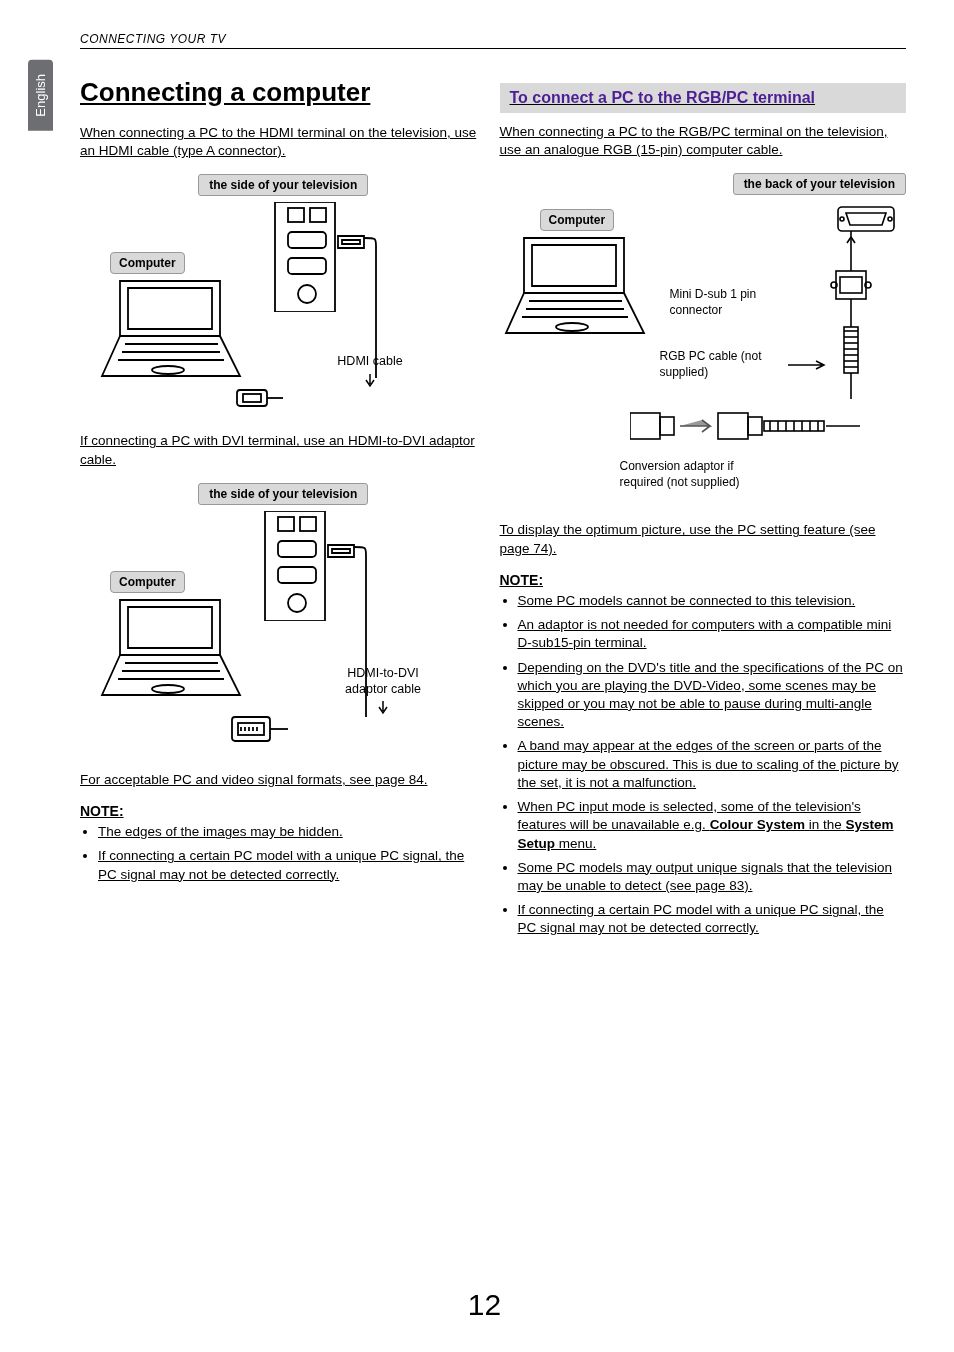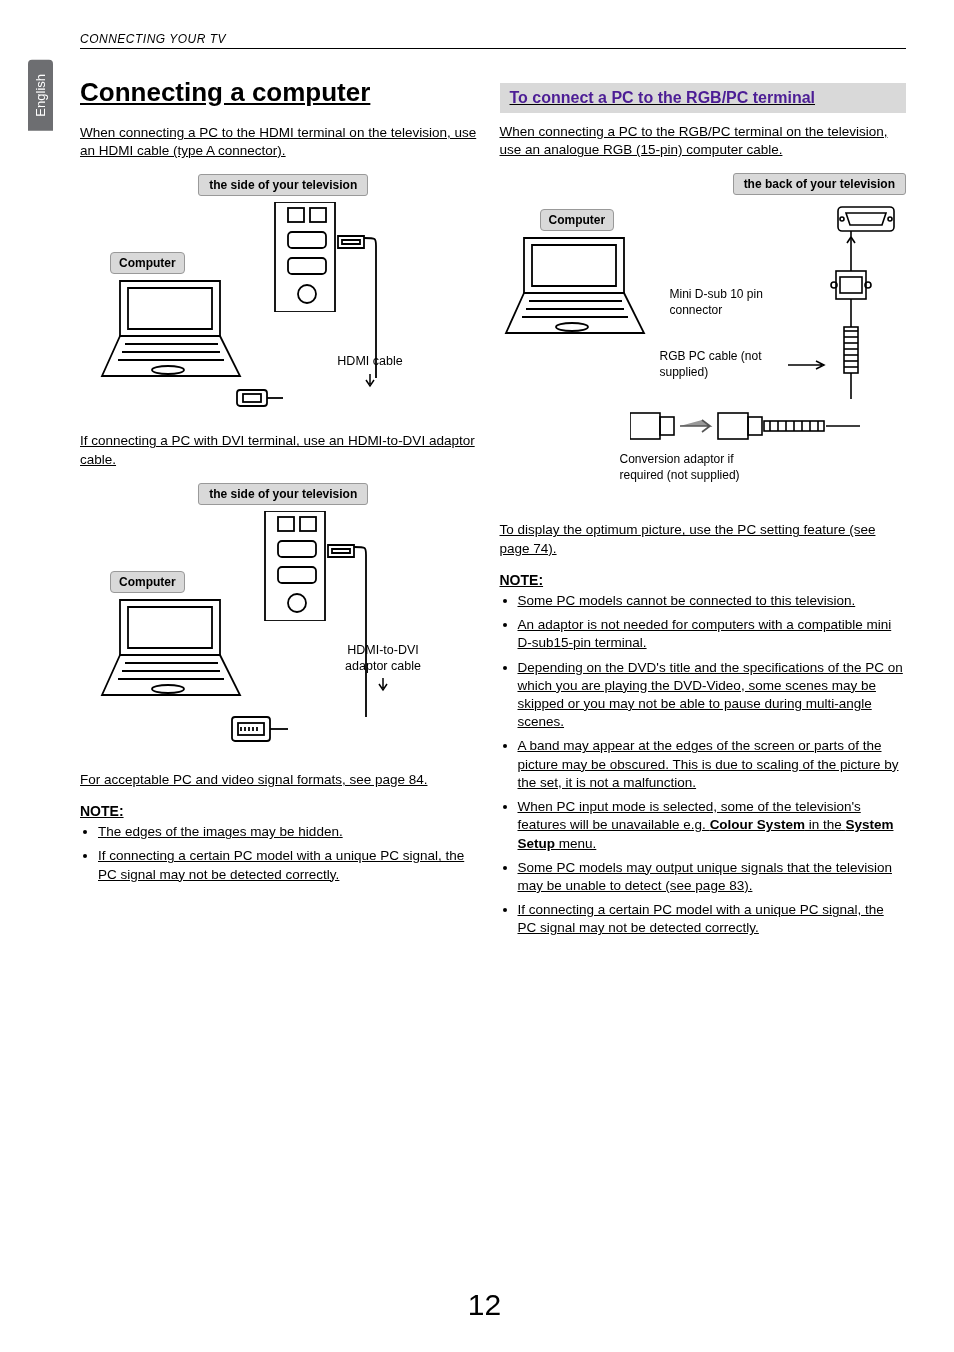--- a/index.html
+++ b/index.html
@@ -241,21 +241,21 @@
         </svg>
       </div>
       <div style="position:absolute; left:246px; top:54px;">
         <svg width="90" height="190" viewBox="0 0 90 190">
           <g fill="none" stroke="#000" stroke-width="1.8">
             <path d="M2 8 L28 8 L28 20 L2 20 Z M6 12 L24 12 L24 16 L6 16 Z"></path>
             <path d="M28 10 C40 10 40 10 40 18 L40 180"></path>
           </g>
         </svg>
       </div>
-      <div class="cable-label" style="left:248px; top:160px; width:110px;">
+      <div class="cable-label" style="left:248px; top:183px; width:110px;">
         <span>HDMI-to-DVI adaptor cable</span>
         <svg class="arrow-down" viewBox="0 0 10 14">
             <path d="M5 0 L5 10 M1 6 L5 12 L9 6" fill="none" stroke="#000" stroke-width="1.5"></path>
           </svg>
       </div>
       <div style="position:absolute; left:150px; top:230px;">
         <svg width="60" height="34" viewBox="0 0 60 34">
           <g fill="none" stroke="#000" stroke-width="1.8">
             <rect x="2" y="4" width="38" height="24" rx="3"></rect>
             <rect x="8" y="10" width="26" height="12"></rect>
@@ -305,21 +305,21 @@
             <path d="M28 12 L112 12 L112 53 L28 53 Z"></path>
             <path d="M20 60 L2 100 L140 100 L120 60 Z"></path>
             <line x1="25" y1="68" x2="118" y2="68"></line>
             <line x1="22" y1="76" x2="120" y2="76"></line>
             <line x1="18" y1="84" x2="124" y2="84"></line>
             <ellipse cx="68" cy="94" rx="16" ry="4"></ellipse>
           </g>
         </svg>
       </div>
 
-      <div class="cable-label small-text" style="left:170px; top:114px; width:120px; text-align:left;">Mini D-sub 10 pin connector</div>
+      <div class="cable-label small-text" style="left:170px; top:114px; width:120px; text-align:left;">Mini D-sub 1 pin connector</div>
       <div class="cable-label small-text" style="left:160px; top:176px; width:130px; text-align:left;">
         <span>RGB PC cable (not supplied)</span>
       </div>
 
       <div style="position:absolute; right:30px; top:58px;">
         <svg width="50" height="170" viewBox="0 0 50 170">
           <g fill="none" stroke="#000" stroke-width="1.6">
             <line x1="25" y1="0" x2="25" y2="40"></line>
 
             <rect x="10" y="40" width="30" height="28"></rect>
@@ -366,21 +366,21 @@
             <line x1="148" y1="18" x2="148" y2="28"></line>
             <line x1="156" y1="18" x2="156" y2="28"></line>
             <line x1="164" y1="18" x2="164" y2="28"></line>
             <line x1="172" y1="18" x2="172" y2="28"></line>
             <line x1="180" y1="18" x2="180" y2="28"></line>
             <line x1="188" y1="18" x2="188" y2="28"></line>
             <line x1="196" y1="23" x2="230" y2="23"></line>
           </g>
         </svg>
       </div>
-      <div class="cable-label small-text" style="left:120px; top:279px; width:140px; text-align:left;">Conversion adaptor if required (not supplied)</div>
+      <div class="cable-label small-text" style="left:120px; top:286px; width:140px; text-align:left;">Conversion adaptor if required (not supplied)</div>
     </div>
 
     <p class="body-text">To display the optimum picture, use the PC setting feature (see page 74).</p>
     <p class="note-head">NOTE:</p>
     <ul class="note-list" id="right-notes">
         <li>Some PC models cannot be connected to this television.</li>
         <li>An adaptor is not needed for computers with a compatible mini D-sub15-pin terminal.</li>
         <li>Depending on the DVD's title and the specifications of the PC on which you are playing the DVD-Video, some scenes may be skipped or you may not be able to pause during multi-angle scenes.</li>
         <li>A band may appear at the edges of the screen or parts of the picture may be obscured. This is due to scaling of the picture by the set, it is not a malfunction.</li>
         <li>When PC input mode is selected, some of the television's features will be unavailable e.g. <b>Colour System</b> in the <b>System Setup</b> menu.</li>

